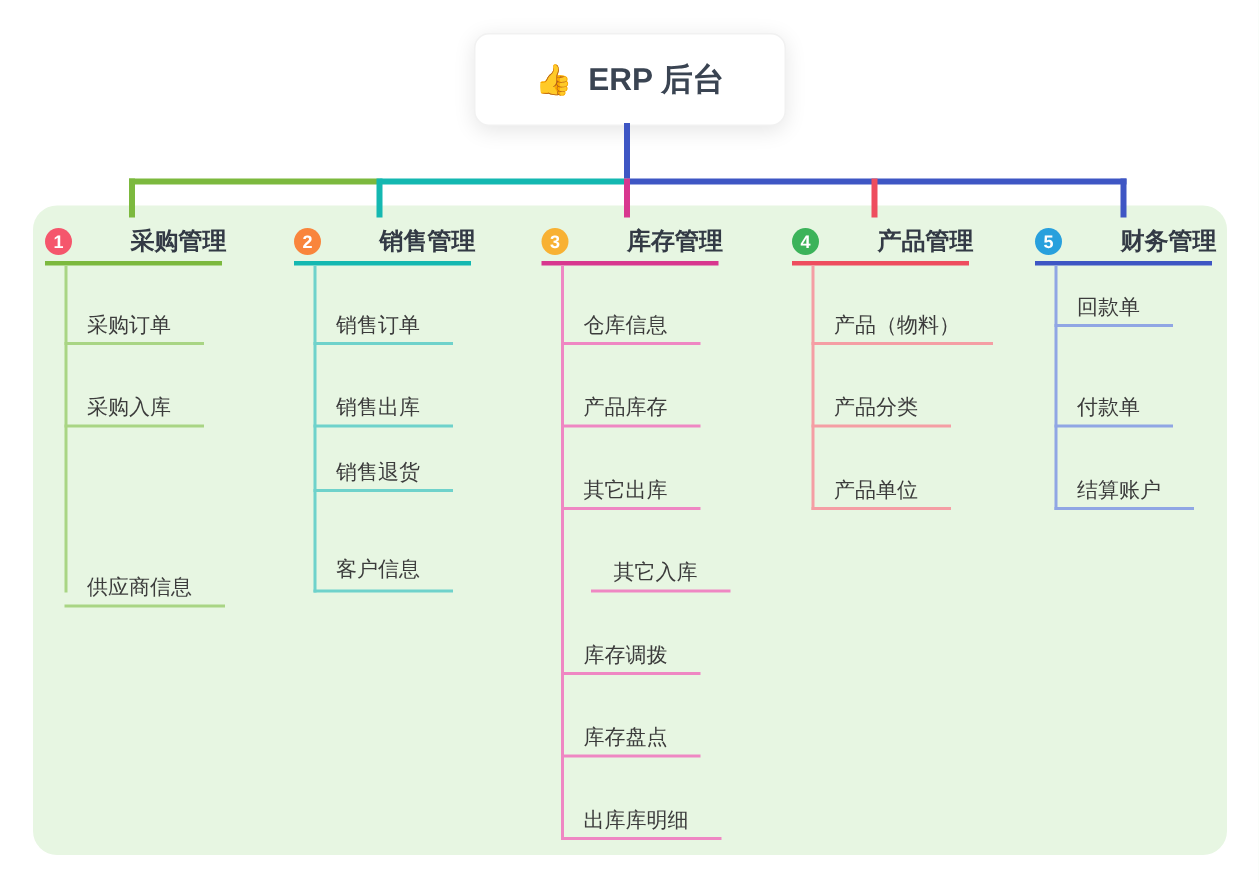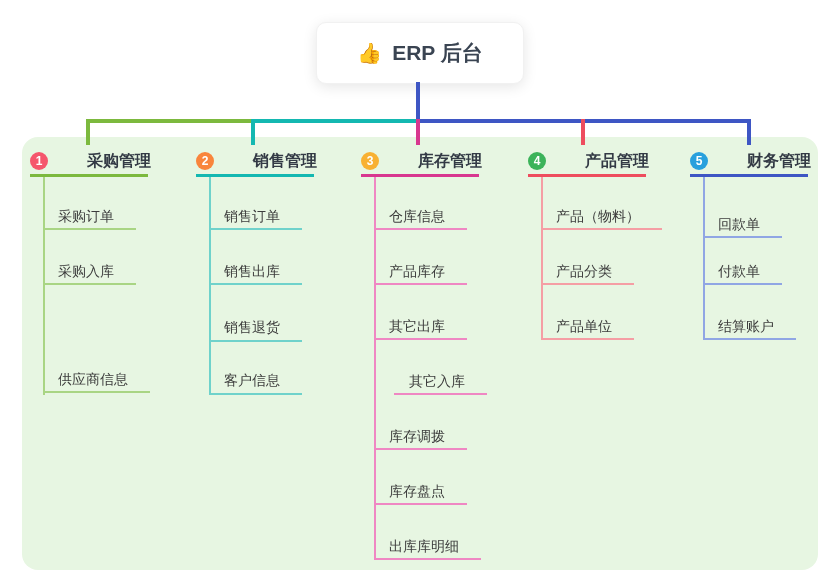--- a/index.html
+++ b/index.html
@@ -75,32 +75,32 @@
   <div class="line c-blue" style="left:747px;top:119px;width:4px;height:26px;"></div>
 
   <div class="branch b1" style="left:30px;">
     <div class="hdr">
       <span class="badge">1</span>
       <span class="hlabel">采购管理</span>
     </div>
     <div class="vline" style="height:218px;"></div>
     <div class="child" style="top:56px;"><span>采购订单</span></div>
     <div class="child" style="top:111px;"><span>采购入库</span></div>
-    <div class="child" style="top:219px;"><span>供应商信息</span></div>
+    <div class="child" style="top:231px;"><span>供应商信息</span></div>
   </div>
 
   <div class="branch b2" style="left:196px;">
     <div class="hdr">
       <span class="badge">2</span>
       <span class="hlabel">销售管理</span>
     </div>
     <div class="vline" style="height:218px;"></div>
     <div class="child" style="top:56px;"><span>销售订单</span></div>
     <div class="child" style="top:111px;"><span>销售出库</span></div>
-    <div class="child" style="top:168px;font-family:Liberation Serif, serif;"><span>销售退货</span></div>
+    <div class="child" style="top:154px;"><span>销售退货</span></div>
     <div class="child" style="top:221px;font-family:Liberation Mono, monospace;"><span>客户信息</span></div>
   </div>
 
   <div class="branch b3" style="left:361px;">
     <div class="hdr">
       <span class="badge">3</span>
       <span class="hlabel">库存管理</span>
     </div>
     <div class="vline" style="height:383px;"></div>
     <div class="child" style="top:56px;"><span>仓库信息</span></div>
@@ -122,18 +122,18 @@
     <div class="child" style="top:111px;"><span>产品分类</span></div>
     <div class="child" style="top:166px;"><span>产品单位</span></div>
   </div>
 
   <div class="branch b5" style="left:690px;">
     <div class="hdr">
       <span class="badge">5</span>
       <span class="hlabel">财务管理</span>
     </div>
     <div class="vline" style="height:163px;"></div>
-    <div class="child" style="top:64px;"><span>回款单</span></div>
+    <div class="child" style="top:44px;"><span>回款单</span></div>
     <div class="child" style="top:111px;"><span>付款单</span></div>
     <div class="child" style="top:166px;"><span>结算账户</span></div>
   </div>
 
 </div>
 
 </body></html>

